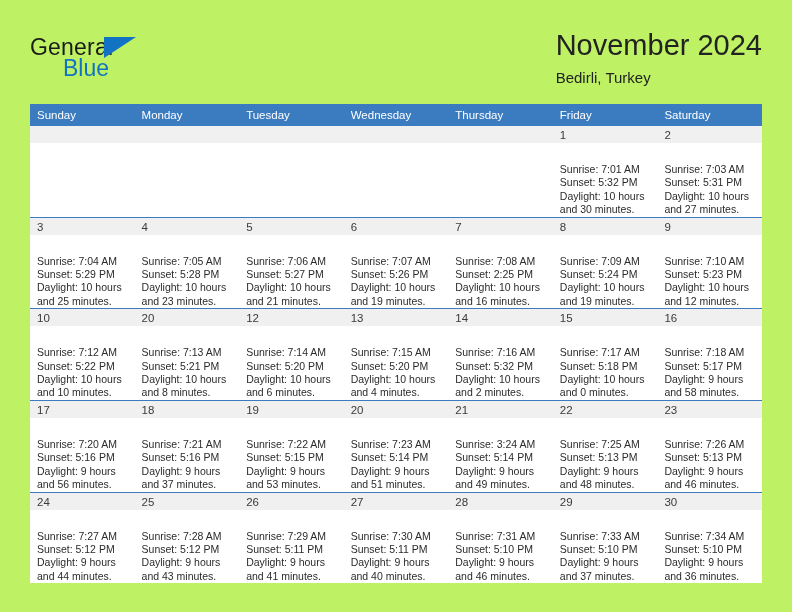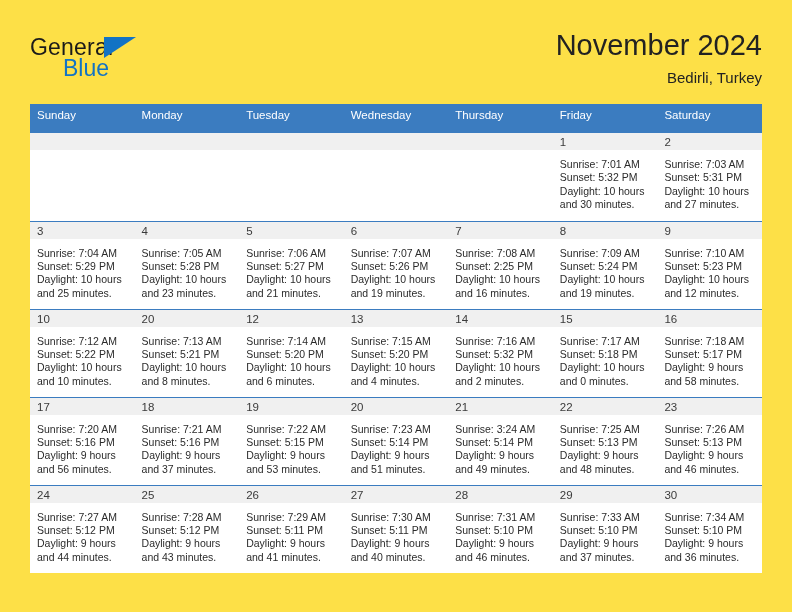--- a/index.html
+++ b/index.html
@@ -10,21 +10,21 @@
     height: 612px;
     background: #ffffff;
     font-family: "Liberation Sans", sans-serif;
     color: #000000;
     overflow: hidden;
   }
   .page {
     position: relative;
     width: 792px;
     height: 612px;
-    background: #fde047;
+    background: #bef264;
   }
 
   
   .header {
     position: absolute;
     left: 30px;
     top: 28px;
     right: 30px;
     height: 70px;
   }
@@ -60,21 +60,20 @@
     width: 0;
     height: 0;
     border-left: 32px solid #1273c4;
     border-bottom: 21px solid transparent;
   }
 
   .title-wrap {
     position: absolute;
     right: 0;
     top: 0;
-    text-align: right;
     margin-left: 36px;
   }
   .cal-title {
     font-size: 29px;
     font-weight: normal;
     color: #222222;
     line-height: 34px;
     white-space: nowrap;
   }
   .cal-subtitle {
@@ -93,21 +92,21 @@
     width: 732px;
     border-collapse: collapse;
     table-layout: fixed;
   }
   .calendar th {
     background: #3b7cc0;
     color: #ffffff;
     font-size: 11.5px;
     font-weight: normal;
     text-align: left;
-    padding: 5px 0 12px 7px;
+    padding: 5px 0 5px 7px;
     height: 21px;
     border: none;
   }
   .calendar td {
     vertical-align: top;
     padding: 0;
     border-top: 1px solid #3b7cc0;
     height: 88px;
     width: 104.5px;
     background: #ffffff;
@@ -117,21 +116,21 @@
 
   .daynum-band {
     background: #f0f0f0;
     height: 17px;
     padding: 1px 0 0 7px;
     font-size: 11.5px;
     color: #3a3a3a;
     line-height: 16px;
   }
   .cell-body {
-    padding: 8px 6px 0 7px;
+    padding: 20px 6px 0 7px;
     font-size: 10.5px;
     line-height: 13.4px;
     color: #2b2b2b;
   }
   .cell-body div { white-space: nowrap; }
   .cell-empty .daynum-band { color: transparent; }
 </style>
 </head>
 <body>
 

